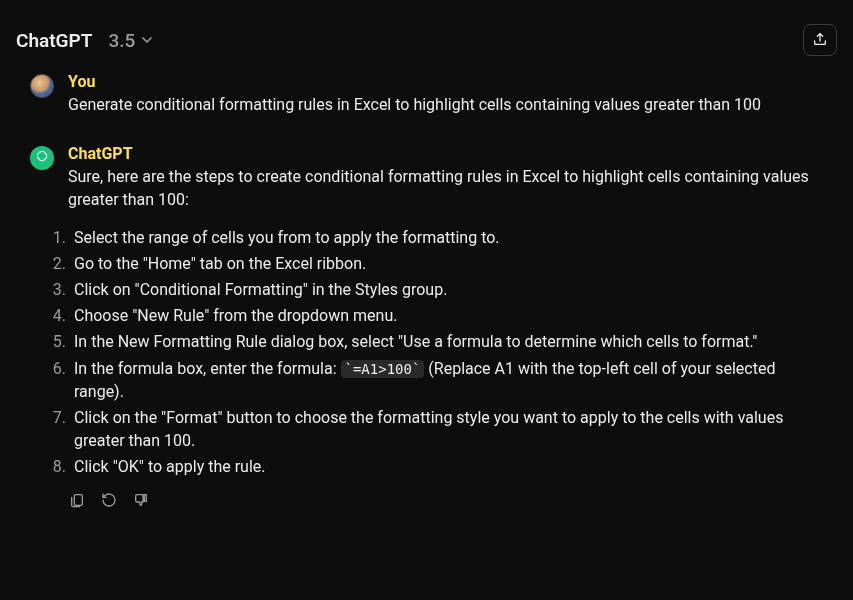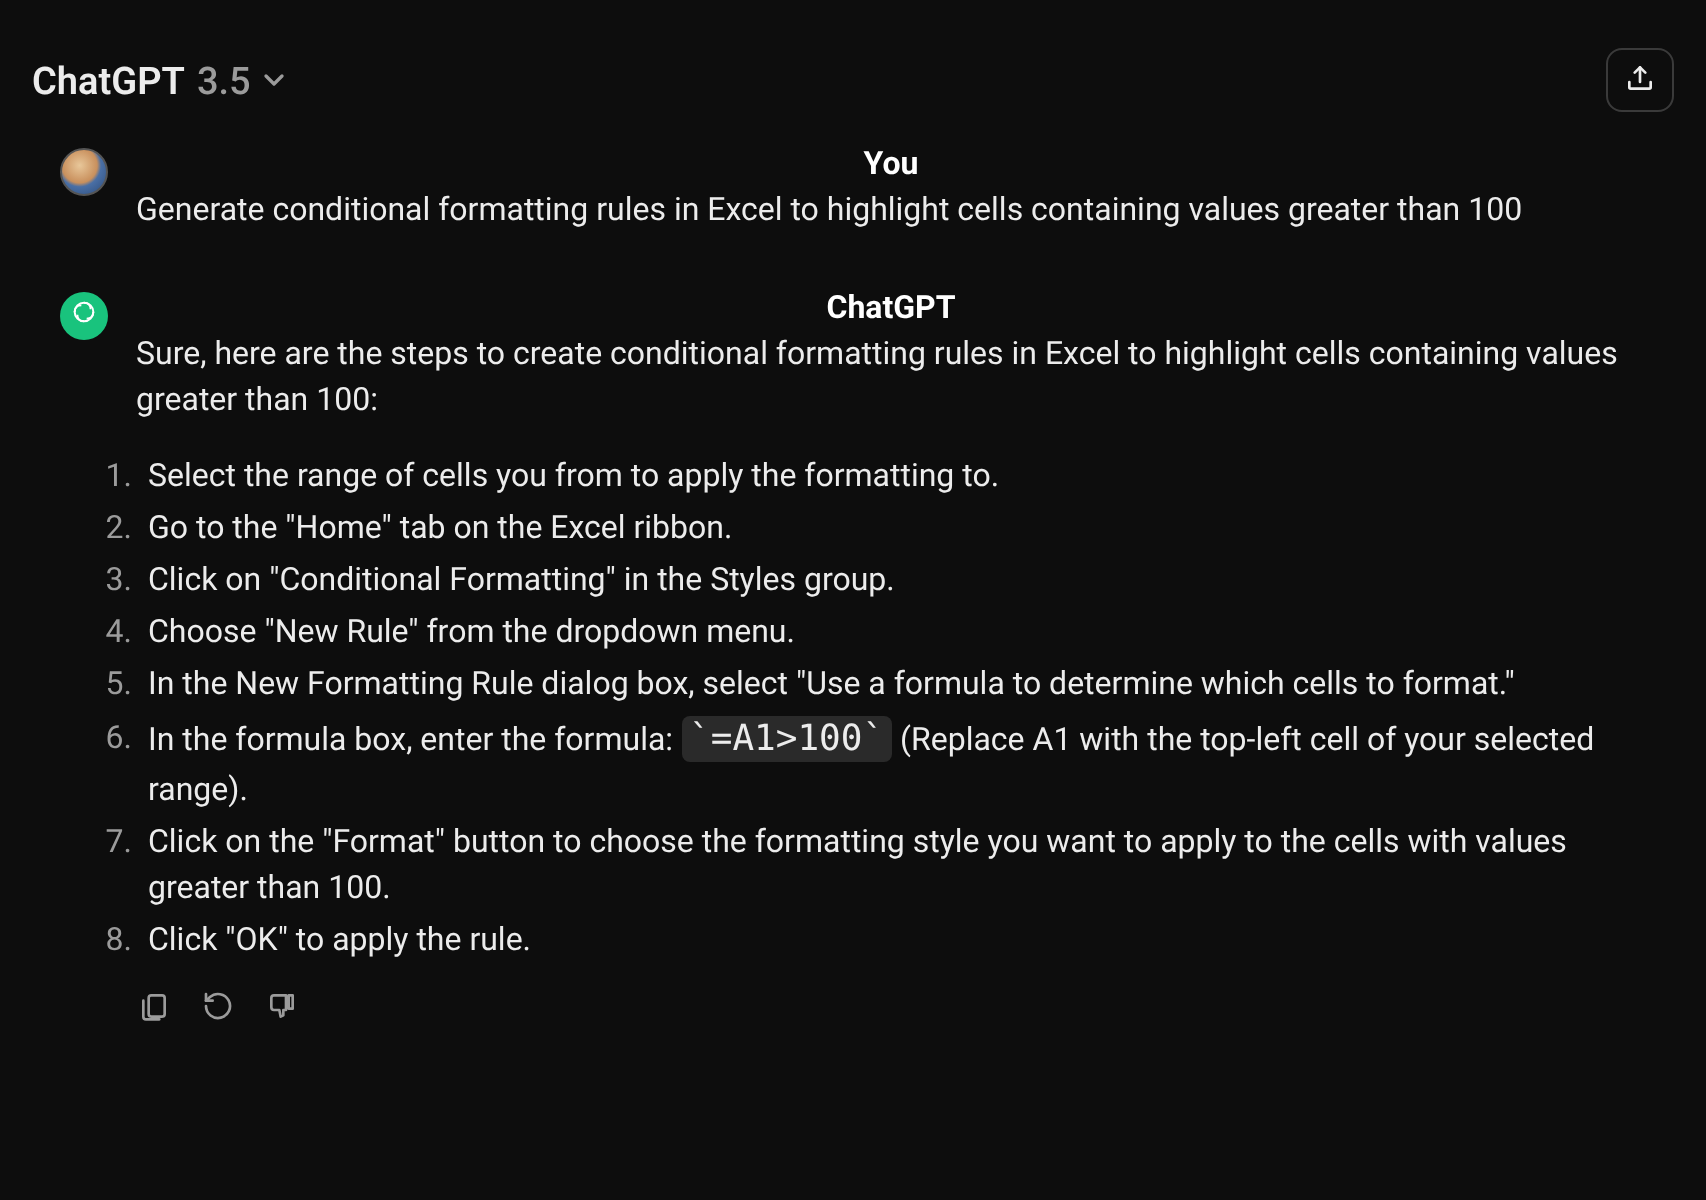--- a/index.html
+++ b/index.html
@@ -27,21 +27,21 @@
     display: flex;
     align-items: center;
     gap: 4px;
     font-weight: 600;
     font-size: 19px;
     cursor: pointer;
   }
   .model-selector .version {
     color: #9b9b9b;
     font-weight: 500;
-    margin-left: 2px;
+    margin-left: 12px;
   }
   .chevron {
     width: 16px;
     height: 16px;
     display: inline-flex;
     align-items: center;
     justify-content: center;
     color: #9b9b9b;
   }
   .share-btn {
@@ -87,22 +87,21 @@
     color: #fff;
   }
   .msg-body {
     flex: 1;
     min-width: 0;
   }
   .sender {
     font-weight: 700;
     font-size: 16px;
     margin-bottom: 2px;
-    color: #ffffff;
-    text-align: center;
+    color: #fde047;
   }
   .content {
     font-size: 16px;
     line-height: 1.45;
     color: #ececec;
   }
   .content p {
     margin: 0 0 4px 0;
   }
   ol.steps {
@@ -128,21 +127,21 @@
     flex-shrink: 0;
   }
   ol.steps > li .step-text {
     flex: 1;
   }
   code.inline {
     font-family: ui-monospace, Menlo, Consolas, monospace;
     background: #2a2a2a;
     padding: 1px 4px;
     border-radius: 4px;
-    font-size: 18px;
+    font-size: 14px;
     color: #ececec;
   }
   .actions {
     display: flex;
     gap: 14px;
     margin-top: 10px;
     color: #9b9b9b;
   }
   .action-btn {
     width: 18px;

